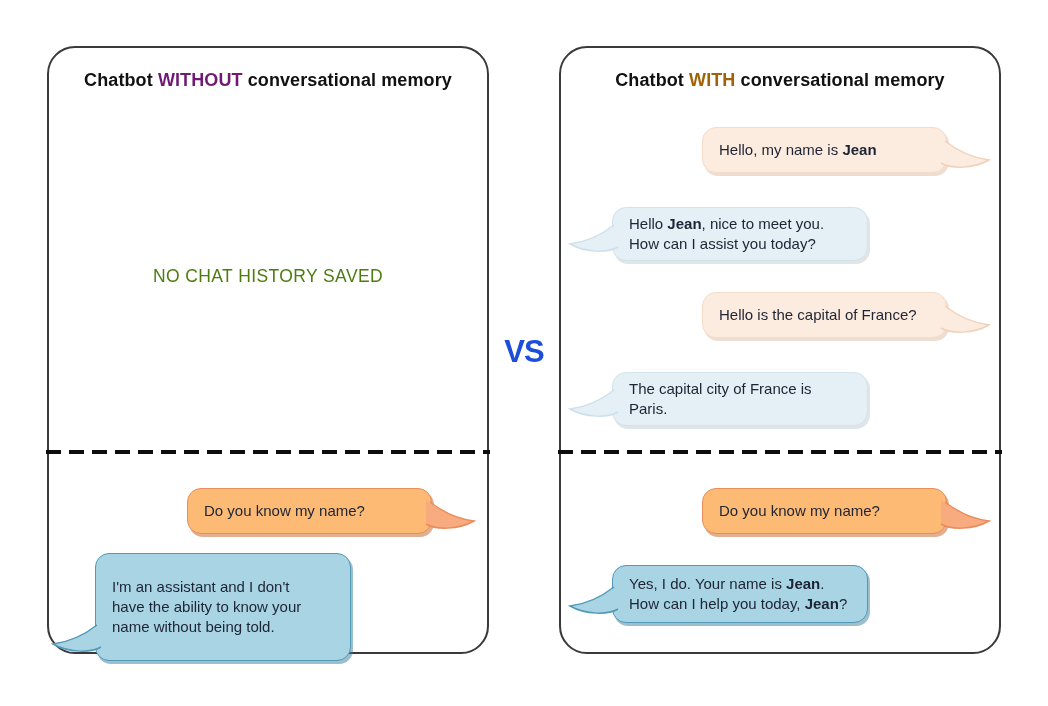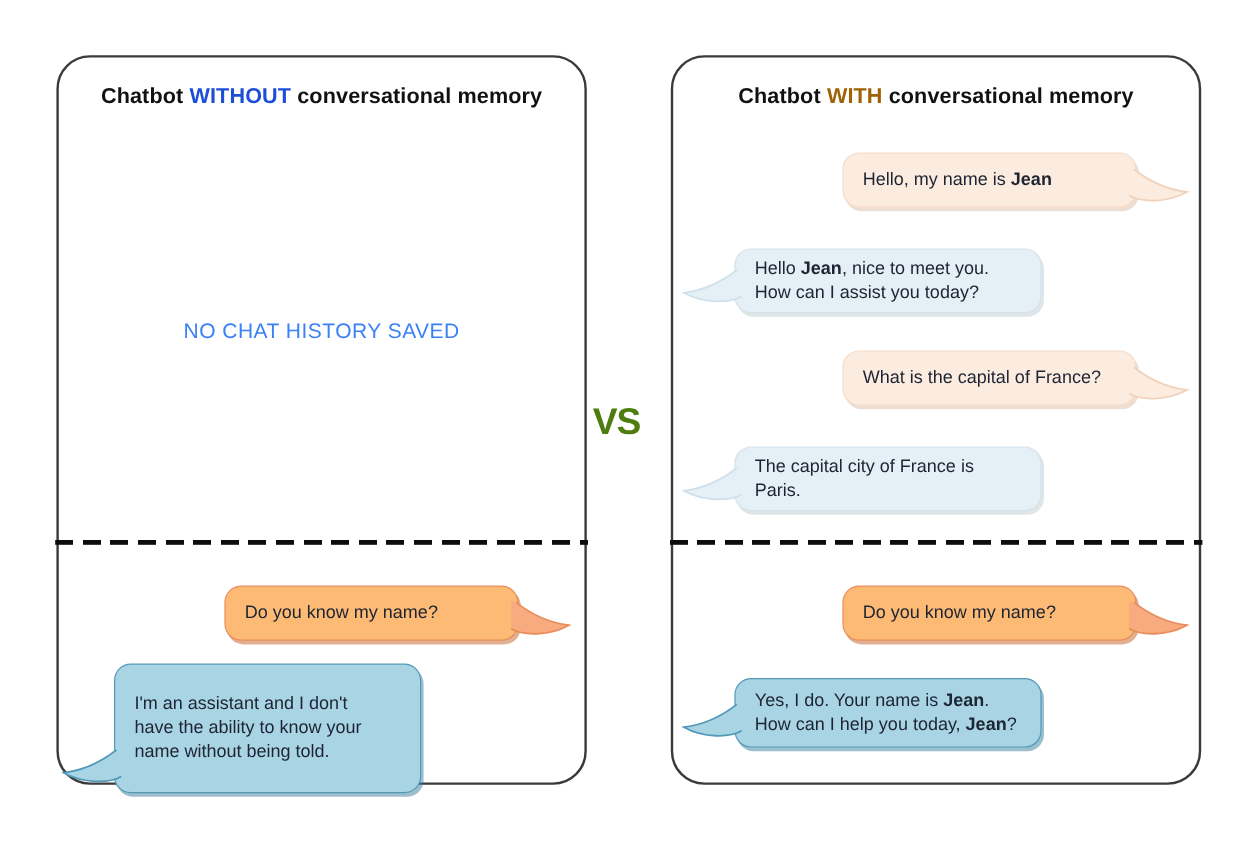--- a/index.html
+++ b/index.html
@@ -12,33 +12,33 @@
     position:absolute;top:46px;width:442px;height:608px;
     border:2.5px solid #3a3a3a;border-radius:28px;background:#fff;
     box-sizing:border-box;
   }
   .panel.left{left:47px;}
   .panel.right{left:559px;}
   .panel-title{
     position:absolute;top:22px;left:0;right:0;text-align:center;
     font-size:18px;font-weight:bold;color:#111;letter-spacing:.1px;
   }
-  .hl-red{color:#1d4ed8;text-align:center;}
+  .hl-red{color:#701a75;text-align:center;}
   .hl-olive{color:#a16207;}
   .empty-state{
     position:absolute;top:218px;left:0;right:0;text-align:center;
-    font-size:17.5px;color:#3b82f6;letter-spacing:.4px;
+    font-size:17.5px;color:#4d7c0f;letter-spacing:.4px;
   }
   .divider{
     position:absolute;top:402px;left:-3px;right:-3px;height:4px;
     background:repeating-linear-gradient(90deg,#0d0d0d 0 15px,transparent 15px 23px);
   }
   .vs{
-    position:absolute;left:494px;top:334px;width:60px;
-    font-size:31px;font-weight:bold;color:#4d7c0f;letter-spacing:-1px;
+    position:absolute;left:494px;top:334px;width:60px;text-align:center;
+    font-size:31px;font-weight:bold;color:#1d4ed8;letter-spacing:-1px;
   }
   .bubble{
     position:absolute;box-sizing:border-box;border-radius:14px;
     font-size:15px;line-height:1.32;display:flex;align-items:center;
   }
   .bubble .bubble-text{padding:8px 16px;position:relative;z-index:2;}
   .bubble b{font-weight:bold;}
   .tail{position:absolute;z-index:1;}
   .tail.right{right:-45px;bottom:-1px;}
   .tail.left{left:-45px;bottom:3px;}
@@ -106,21 +106,21 @@
 
   <div id="rb1" class="bubble pos-user skin-pale-peach">
     <span class="bubble-text">Hello, my name is <b>Jean</b></span>
     <svg class="tail right" width="52" height="34" viewBox="0 0 52 34">
       <path d="M2 0 C18 12 34 19 50 21 C34 30 12 30 2 24 Z" fill="#fcebdf"></path>
       <path d="M6 2 C20 13 34 19 50 21 C34 30 12 30 2 24" fill="none" stroke="#f0d2bb" stroke-width="1.5"></path>
     </svg>
   </div>
 
   <div id="rb3" class="bubble pos-user skin-pale-peach">
-    <span class="bubble-text">What is the capital of France?</span>
+    <span class="bubble-text">Hello is the capital of France?</span>
     <svg class="tail right" width="52" height="34" viewBox="0 0 52 34">
       <path d="M2 0 C18 12 34 19 50 21 C34 30 12 30 2 24 Z" fill="#fcebdf"></path>
       <path d="M6 2 C20 13 34 19 50 21 C34 30 12 30 2 24" fill="none" stroke="#f0d2bb" stroke-width="1.5"></path>
     </svg>
   </div>
 
   <div id="rb4" class="bubble pos-bot skin-pale-blue">
     <span class="bubble-text">The capital city of France is<br>Paris.</span>
     <svg class="tail left" width="52" height="34" viewBox="0 0 52 34">
       <path d="M50 0 C34 12 18 19 2 21 C18 30 40 30 50 24 Z" fill="#e4eff6"></path>

